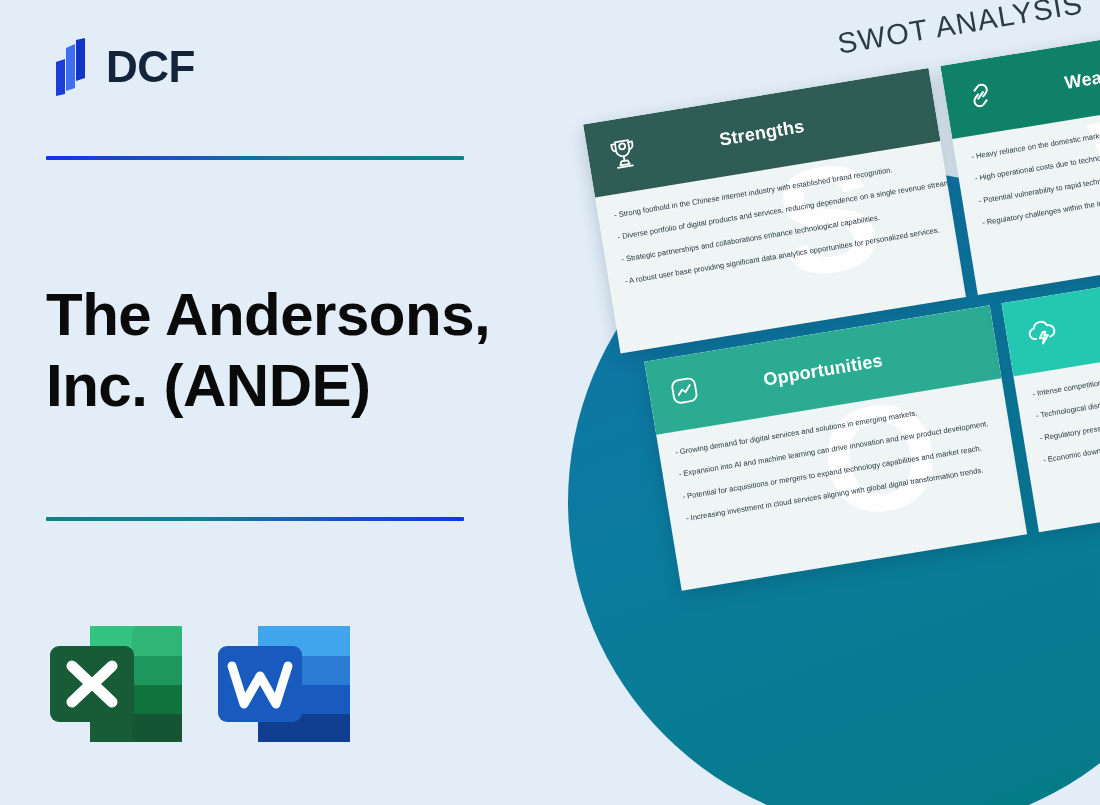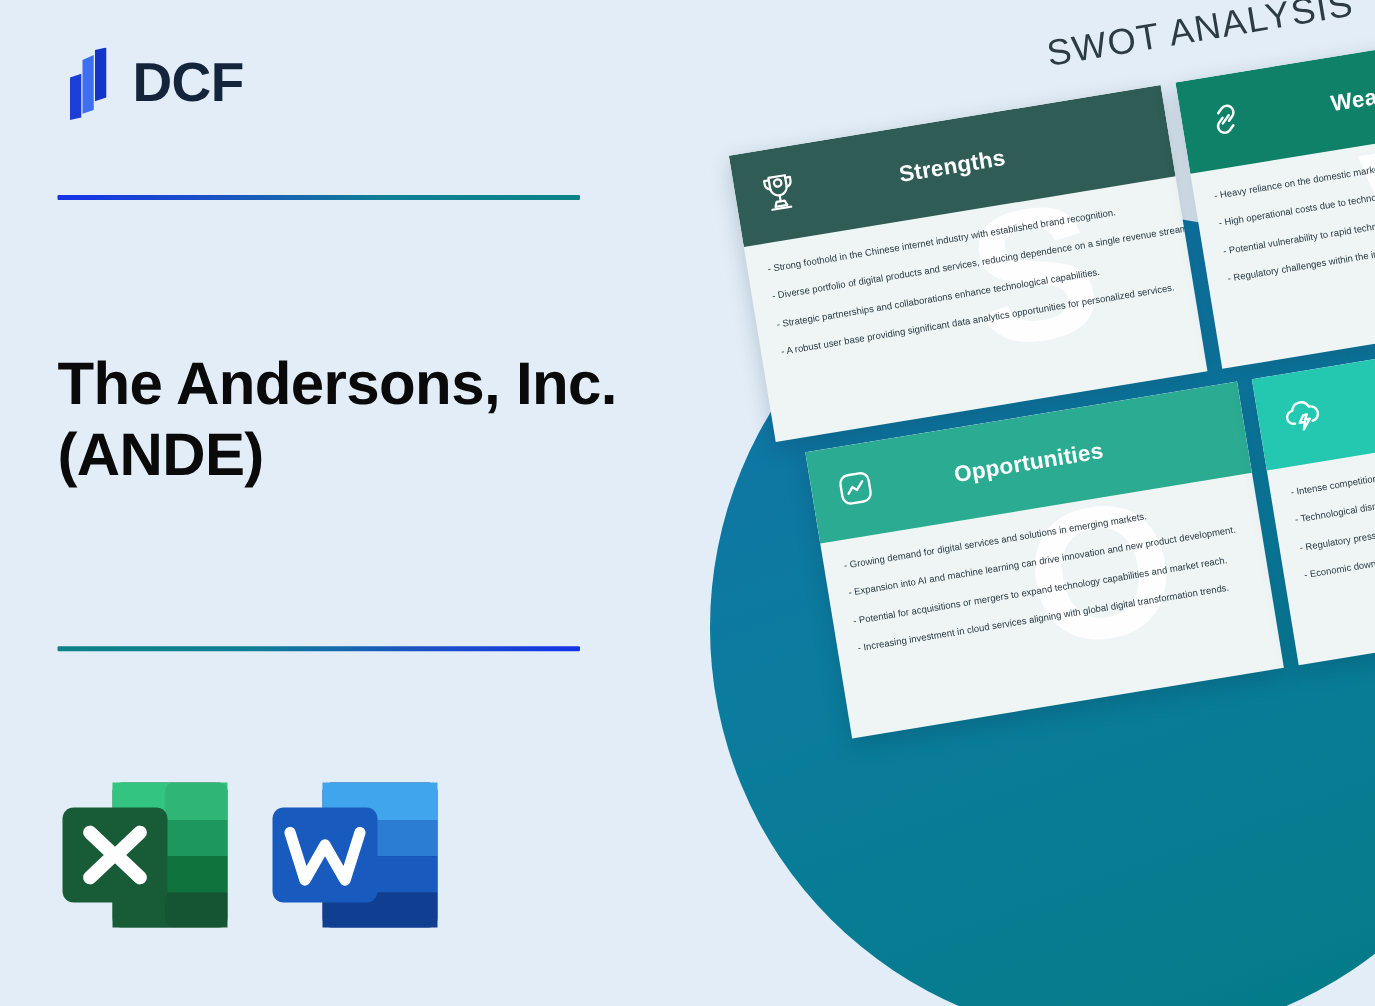--- a/index.html
+++ b/index.html
@@ -67,21 +67,21 @@
   .rule-bottom {
     top: 517px;
     background: linear-gradient(90deg, #0c8287 0%, #0f7f96 38%, #1b52c4 70%, #1433e8 100%);
   }
 
   .title {
     position: absolute;
     left: 46px;
     top: 280px;
     width: 470px;
-    font-size: 48px;
+    font-size: 60px;
     font-weight: bold;
     line-height: 1.18;
     color: #0a0a0a;
     letter-spacing: -0.5px;
   }
 
   .file-icons {
     position: absolute;
     left: 46px;
     top: 620px;

